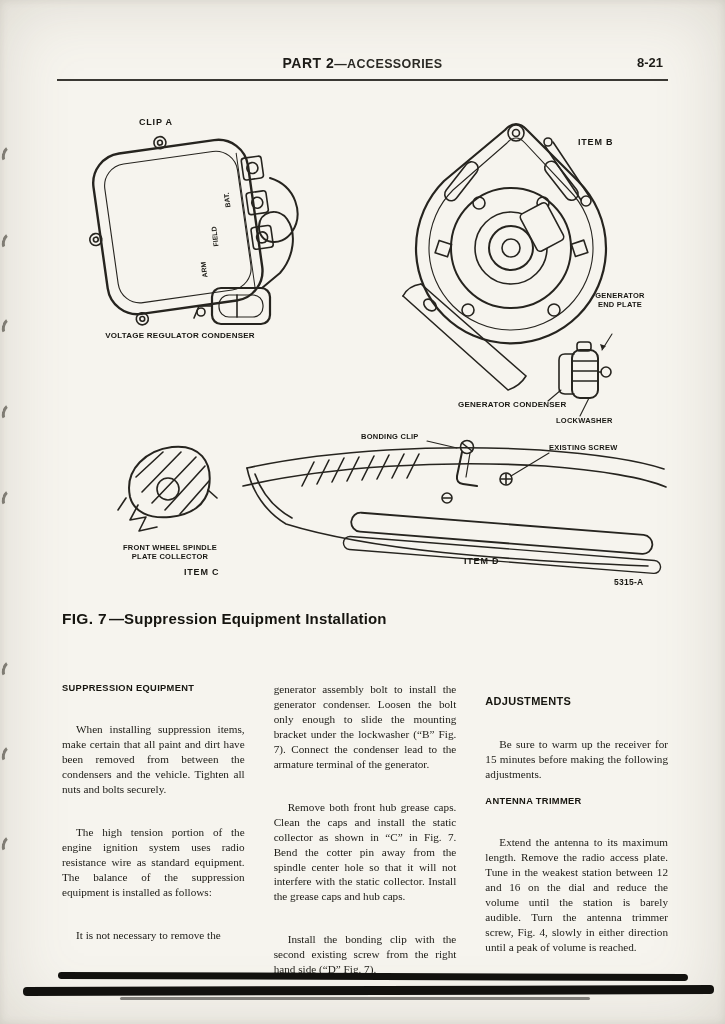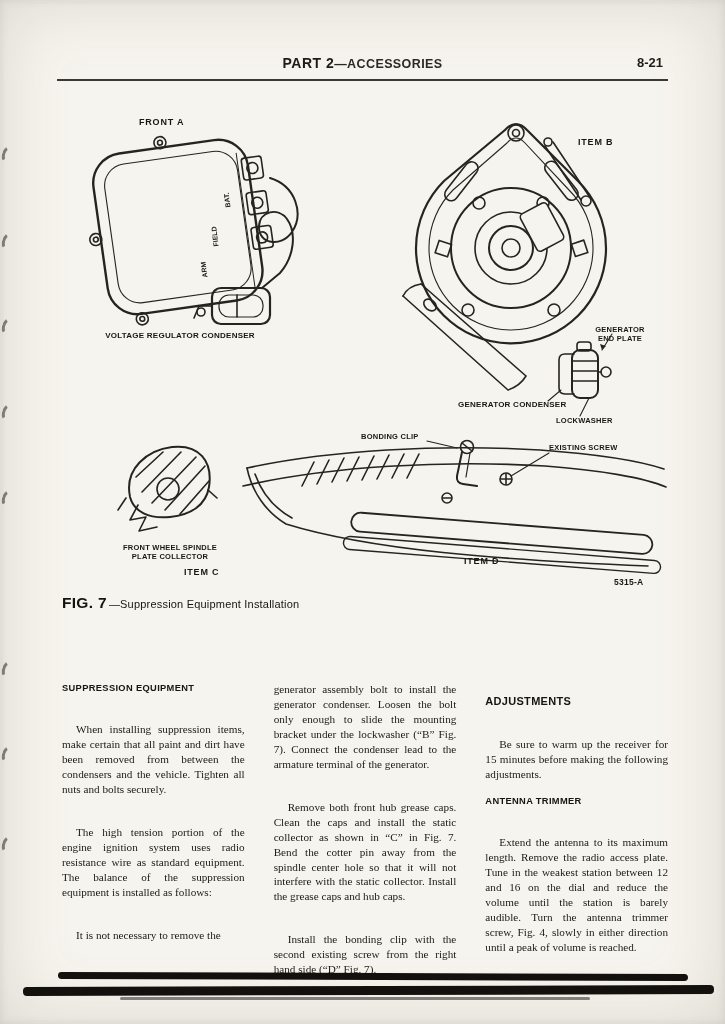--- a/index.html
+++ b/index.html
@@ -27,21 +27,21 @@
     font-size:8px;letter-spacing:.25px;color:#181712;white-space:nowrap;line-height:1.25;}
   .fig-label.small{font-size:7.5px;}
   .fig-label.item{font-size:9px;letter-spacing:.8px;}
   .fig-label.center{text-align:center;}
   .vlabel{position:absolute;font-family:"Liberation Sans",sans-serif;font-weight:bold;
     font-size:7px;color:#181712;white-space:nowrap;
     transform:rotate(-97deg);transform-origin:0 50%;}
   .fig-caption{position:absolute;left:62px;top:594px;display:flex;align-items:baseline;gap:2px;
     color:#15140f;font-family:"Liberation Sans",sans-serif;}
   .fig-caption .big{font-weight:bold;font-size:15.5px;letter-spacing:.3px;}
-  .fig-caption .rest{font-weight:normal;font-size:11px;letter-spacing:.2px;}
+  .fig-caption .rest{font-weight:bold;font-size:15px;letter-spacing:.2px;margin-top:16px;}
   
   .cols{position:absolute;left:0;top:682px;width:725px;box-sizing:border-box;
     padding:0 57px 0 62px;display:grid;grid-template-columns:1fr 1fr 1fr;column-gap:29px;}
   .col{color:#1b1a15;font-size:11.2px;line-height:1.335;text-align:justify;}
   .col h4{margin:0 0 5px 0;font-family:"Liberation Sans",sans-serif;font-weight:bold;
     font-size:9.3px;letter-spacing:.35px;color:#16150f;}
   .col h3{margin:12px 0 6px 0;font-family:"Liberation Sans",sans-serif;font-weight:bold;
     font-size:11px;letter-spacing:.3px;color:#16150f;}
   .col h4.mt{margin-top:13px;}
   .col p{margin:0;}
@@ -164,27 +164,27 @@
         <line x1="501" y1="479" x2="511" y2="479"></line>
         <line x1="506" y1="474" x2="506" y2="484"></line>
         <circle cx="447" cy="498" r="5"></circle>
         <line x1="443" y1="498" x2="451" y2="498"></line>
         <path d="M 427,441 L 457,448" stroke-width="1.1"></path>
         <path d="M 549,453 L 511,476" stroke-width="1.1"></path>
       </g>
     </g>
   </svg>
 
-  <span class="fig-label item" style="left:139px;top:117px;">FRONT A</span>
+  <span class="fig-label item" style="left:139px;top:117px;">CLIP A</span>
   <span class="fig-label item" style="left:578px;top:137px;">ITEM B</span>
   <span class="vlabel" style="left:228px;top:204px;">BAT.</span>
   <span class="vlabel" style="left:216px;top:243px;">FIELD</span>
   <span class="vlabel" style="left:205px;top:274px;">ARM</span>
   <span class="fig-label center" style="left:100px;top:331px;width:160px;">VOLTAGE REGULATOR CONDENSER</span>
-  <span class="fig-label small center" style="left:583px;top:325px;width:74px;"><span>GENERATOR</span><br><span>END PLATE</span></span>
+  <span class="fig-label small center" style="left:583px;top:291px;width:74px;"><span>GENERATOR</span><br><span>END PLATE</span></span>
   <span class="fig-label" style="left:458px;top:400px;">GENERATOR CONDENSER</span>
   <span class="fig-label small" style="left:556px;top:416px;">LOCKWASHER</span>
   <span class="fig-label small" style="left:361px;top:432px;">BONDING CLIP</span>
   <span class="fig-label small" style="left:549px;top:443px;">EXISTING SCREW</span>
   <span class="fig-label small center" style="left:116px;top:543px;width:108px;"><span>FRONT WHEEL SPINDLE</span><br><span>PLATE COLLECTOR</span></span>
   <span class="fig-label item" style="left:147px;top:567px;margin-left:37px;">ITEM C</span>
   <span class="fig-label item" style="left:464px;top:556px;">ITEM D</span>
   <span class="fig-label" style="left:614px;top:577px;font-size:8.5px;">5315-A</span>
 
   <div class="fig-caption">

